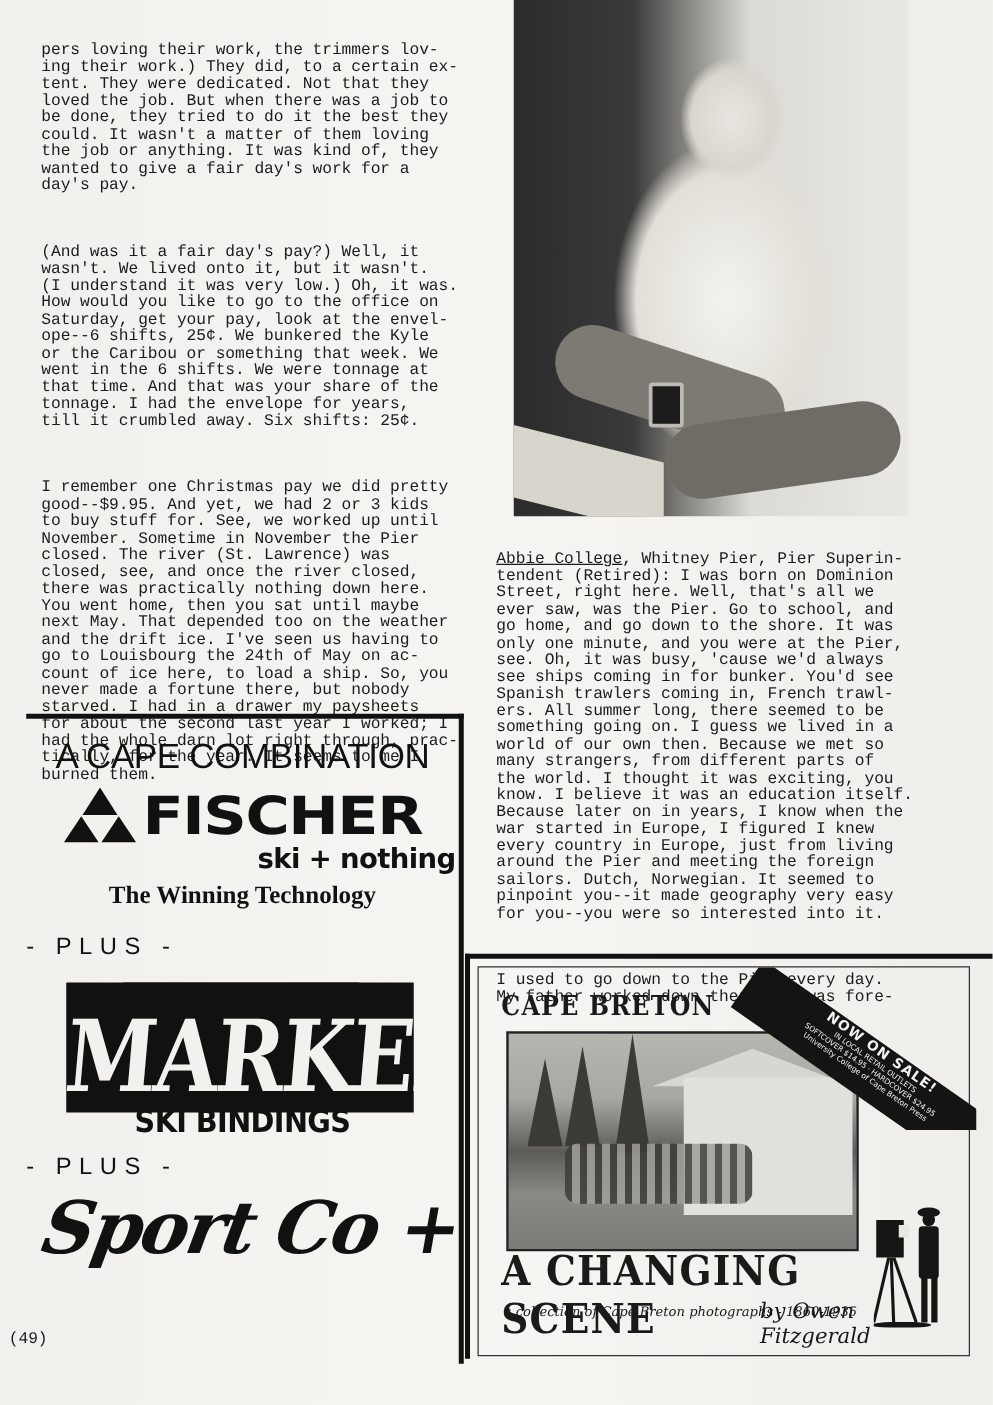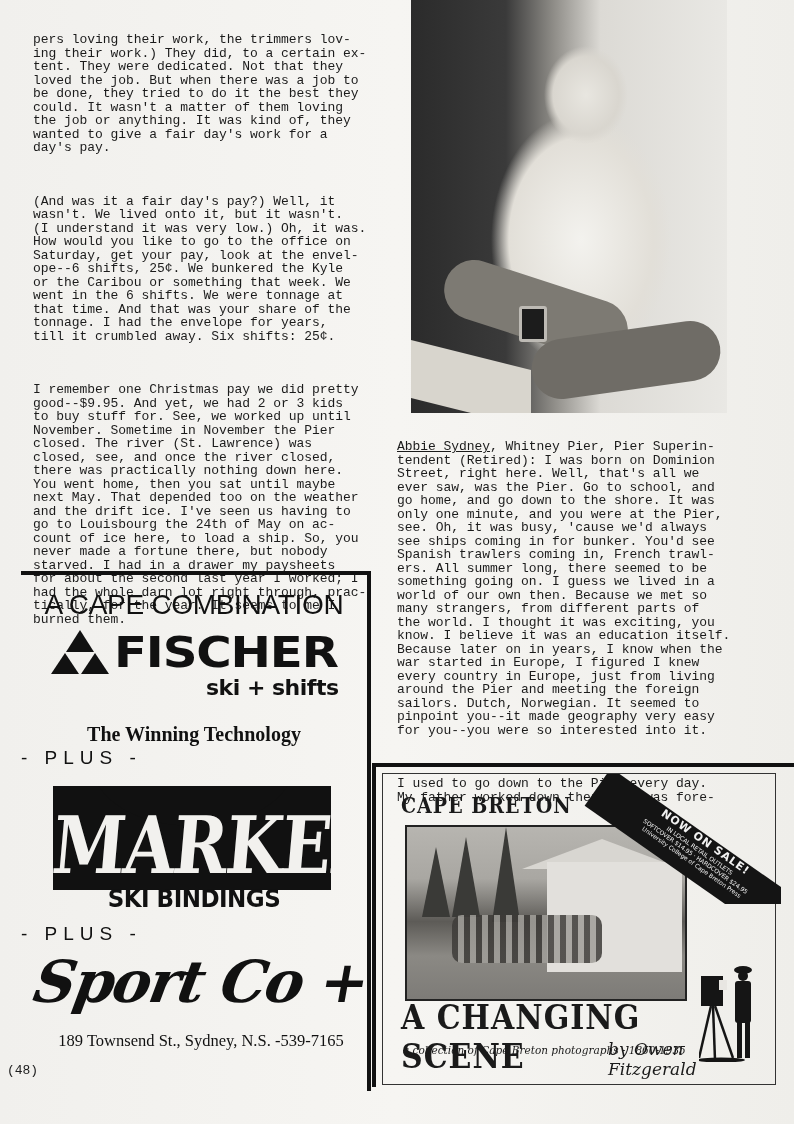--- a/index.html
+++ b/index.html
@@ -18,21 +18,21 @@
       linear-gradient(90deg,#2b2b2b 0%,#3a3a3a 30%,#8e8c87 45%,#dcdad5 60%,#e9e8e4 100%); }
   .photo .arm { position:absolute; background:#7d7a73; border-radius:40px; }
   .photo .watch { position:absolute; left:108px; top:306px; width:22px; height:30px; background:#1c1c1c; border:3px solid #bdbab4; border-radius:3px; }
   .photo .paper { position:absolute; left:0; top:355px; width:120px; height:58px; background:#d8d5cd; transform:skewY(14deg); }
   
   .ad-left { position:absolute; left:21px; top:571px; width:346px; height:516px; border-top:4px solid #111; border-right:4px solid #111; }
   .great { position:absolute; left:3px; top:14px; width:340px; text-align:center; font-family:"Liberation Sans",sans-serif; font-size:28px; letter-spacing:-0.3px; color:#111; }
   .fischer-logo { position:absolute; left:30px; top:55px; width:58px; height:44px; }
   .fischer { position:absolute; left:93px; top:58px; font-family:"DejaVu Sans",sans-serif; font-weight:bold; font-size:42px; letter-spacing:-1px; line-height:40px; color:#111; transform:scaleX(1.15); transform-origin:left; }
   .skitennis { position:absolute; left:185px; top:100px; font-family:"DejaVu Sans",sans-serif; font-weight:bold; font-size:22px; letter-spacing:-0.5px; color:#111; }
-  .winning { position:absolute; left:0; top:130px; width:346px; text-align:center; font-family:"Liberation Serif",serif; font-weight:bold; font-size:20px; color:#111;margin-top:18px; }
+  .winning { position:absolute; left:0; top:130px; width:346px; text-align:center; font-family:"Liberation Serif",serif; font-weight:bold; font-size:20px; color:#111; }
   .plus { position:absolute; left:0; width:346px; text-align:left; font-family:"Liberation Sans",sans-serif; font-size:19px; letter-spacing:6px; color:#111; }
   .marker-box { position:absolute; left:32px; top:11px; width:278px; height:104px; background:#111; overflow:hidden; }
   .marker-box:before { content:""; position:absolute; left:40px; top:-80px; width:200px; height:120px; border-radius:50%; background:#111; }
   .marker-text { position:absolute; left:0; top:20px; width:278px; text-align:center; font-family:"DejaVu Serif",serif; font-weight:bold; font-size:66px; color:#f2f1ee; letter-spacing:-2px; transform:scaleY(1.2) skewX(-6deg); }
   .marker-wrap { position:absolute; left:21px; top:192px; width:346px; height:130px; }
   .skibind { position:absolute; left:0; top:310px; width:346px; text-align:center; font-family:"DejaVu Sans",sans-serif; font-weight:bold; font-size:23px; letter-spacing:-0.5px; color:#111; transform:scaleY(1.1); }
   .sportco { position:absolute; left:10px; top:373px; width:340px; text-align:center; font-family:"DejaVu Serif",serif; font-style:italic; font-weight:bold; font-size:58px; letter-spacing:-2px; color:#111; transform:skewX(-10deg); }
   .address { position:absolute; left:10px; top:456px; width:340px; text-align:center; font-family:"Liberation Serif",serif; font-size:16.5px; color:#111; }
   .pagenum { position:absolute; left:7px; top:1064px; }
   
@@ -101,21 +101,21 @@
   </div>
 
   <div class="photo">
     <div class="arm" style="left:30px;top:280px;width:190px;height:60px;transform:rotate(18deg);"></div>
     <div class="arm" style="left:120px;top:330px;width:190px;height:60px;transform:rotate(-8deg);background:#6f6c66;"></div>
     <div class="watch"></div>
     <div class="paper"></div>
   </div>
 
   <div class="col-right mono">
-    <p class="para"><span class="u">Abbie Sydney</span><span>, Whitney Pier, Pier Superin-
+    <p class="para"><span class="u">Abbie College</span><span>, Whitney Pier, Pier Superin-
 tendent (Retired): I was born on Dominion
 Street, right here. Well, that's all we
 ever saw, was the Pier. Go to school, and
 go home, and go down to the shore. It was
 only one minute, and you were at the Pier,
 see. Oh, it was busy, 'cause we'd always
 see ships coming in for bunker. You'd see
 Spanish trawlers coming in, French trawl-
 ers. All summer long, there seemed to be
 something going on. I guess we lived in a
@@ -135,35 +135,34 @@
   </div>
 
   <div class="ad-left">
     <div class="great">A CAPE COMBINATION</div>
     <svg class="fischer-logo" viewBox="0 0 58 44">
       <polygon points="29,0 43,22 15,22" fill="#111"></polygon>
       <polygon points="14,23 28,44 0,44" fill="#111"></polygon>
       <polygon points="44,23 58,44 30,44" fill="#111"></polygon>
     </svg>
     <div class="fischer">FISCHER</div>
-    <div class="skitennis">ski + shifts</div>
+    <div class="skitennis">ski + nothing</div>
     <div class="winning">The Winning Technology</div>
     <div class="plus" style="top:172px;">- PLUS -</div>
     <div class="marker-wrap" style="left:0;top:200px;">
       <div class="marker-box">
         <div class="marker-text">MARKER</div>
       </div>
     </div>
     <div class="skibind">SKI BINDINGS</div>
     <div class="plus" style="top:348px;">- PLUS -</div>
     <div class="sportco">Sport Co +</div>
-    <div class="address">189 Townsend St., Sydney, N.S. -539-7165</div>
   </div>
 
-  <div class="pagenum mono">(48)</div>
+  <div class="pagenum mono">(49)</div>
 
   <div class="ad-right">
     <div class="cb-inner">
       <div class="cb-title">CAPE BRETON</div>
       <div class="cb-photo">
         <div class="cb-tree" style="left:15px;top:20px;"></div>
         <div class="cb-tree" style="left:45px;top:10px;border-bottom-width:80px;"></div>
         <div class="cb-tree" style="left:85px;top:0;border-bottom-width:95px;"></div>
         <div class="cb-roof"></div>
         <div class="cb-house"></div>

